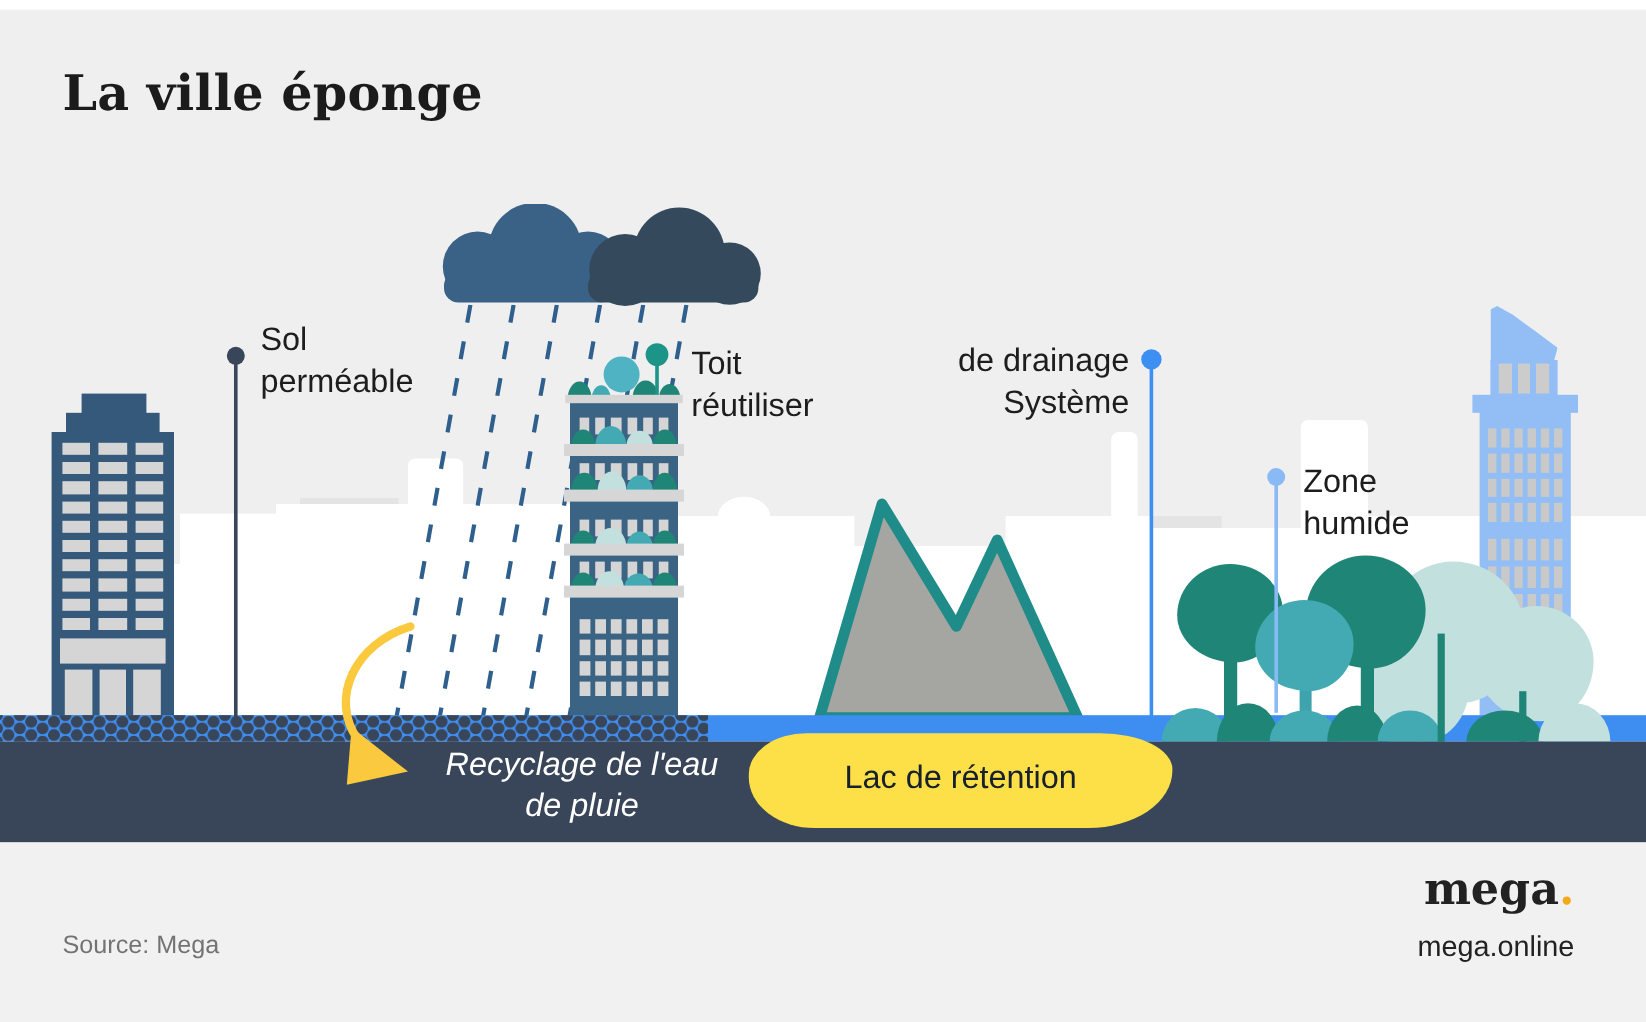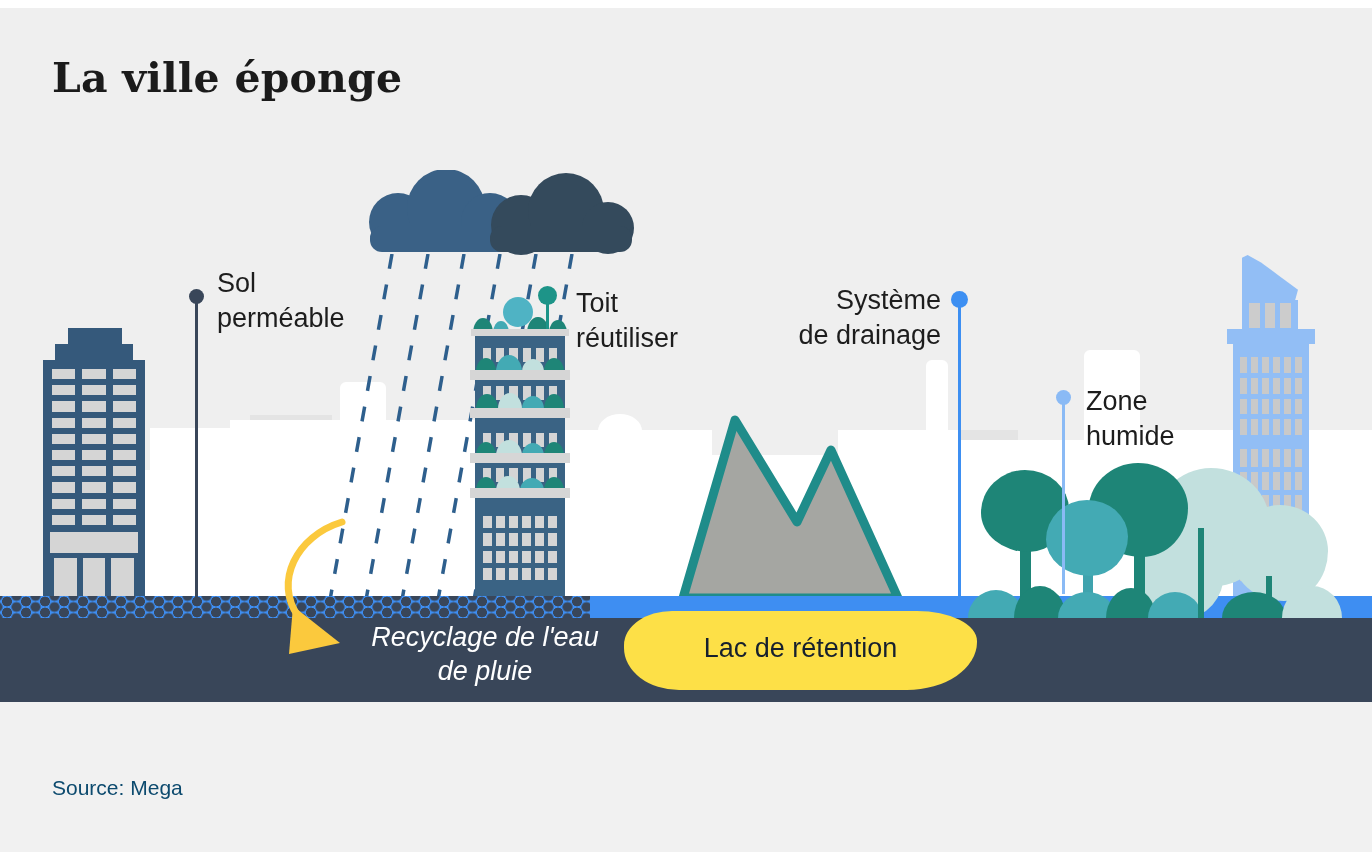--- a/index.html
+++ b/index.html
@@ -111,21 +111,21 @@
   .crown { position:absolute; border-radius:50% 50% 46% 54% / 52% 48% 52% 48%; }
   .trunk { position:absolute; background:#1e8577; }
   .trunk.med { background:#3fa3ae; }
   .pale { background:#c2e0de; }
   .dk { background:#1e8577; }
   .md { background:#43aab4; }
   .semib { position:absolute; border-radius:50% 50% 0 0 / 100% 100% 0 0; }
   .reed { position:absolute; background:#1e8577; }
 
   
-  .source { position:absolute; left:52px; top:776px; font-size:21px; color:#0c4a6e; }
+  .source { position:absolute; left:52px; top:776px; font-size:21px; color:#737373; }
   .brand { position:absolute; right:60px; top:718px; text-align:right; }
   .brand-logo { font-family:"DejaVu Serif","Liberation Serif",serif; font-weight:700; font-size:37px; color:#222222; display:inline; }
   .brand-dot { font-family:"DejaVu Serif","Liberation Serif",serif; font-weight:700; font-size:37px; color:#f2a91c; display:inline; }
   .brand-site { font-size:24px; color:#222222; margin-top:14px; }
   svg { position:absolute; display:block; }
 </style>
 </head>
 <body>
 
 <div class="canvas">
@@ -443,34 +443,40 @@
   </div>
 
   <div class="mlabel" style="left:576px; top:286px;">
     <div>Toit</div>
     <div>réutiliser</div>
   </div>
 
   <div class="mdot" style="left:951px; top:291px; width:17px; height:17px; background:#3d8ff2;"></div>
   <div class="mline" style="left:958px; top:300px; height:298px; background:#3d8ff2;"></div>
   <div class="mlabel right" style="left:700px; top:283px; width:241px;">
+    <div>de drainage</div>
     <div>Système</div>
-    <div>de drainage</div>
   </div>
 
   <div class="mdot" style="left:1056px; top:390px; width:15px; height:15px; background:#8abaf5;"></div>
   <div class="mline" style="left:1062px; top:398px; height:196px; background:#8abaf5;"></div>
   <div class="mlabel" style="left:1086px; top:384px;">
     <div>Zone</div>
     <div>humide</div>
   </div>
 
   <svg style="left:268px; top:512px;" width="100" height="150" viewBox="0 0 100 150">
     <path d="M 74 10 C 28 24 6 70 30 104" fill="none" stroke="#fbc93d" stroke-width="7" stroke-linecap="round"></path>
     <polygon points="25,94 72,131 21,142" fill="#fbc93d"></polygon>
   </svg>
   <div class="white-label" style="left:345px; top:620px; width:280px;font-style:italic;">
     <div>Recyclage de l'eau</div>
     <div>de pluie</div>
   </div>
 
   <div class="source">Source: Mega</div>
+  <div class="brand">
+    <div>
+      <span class="brand-logo">mega</span><span class="brand-dot">.</span>
+    </div>
+    <div class="brand-site">mega.online</div>
+  </div>
 </div>
 
 </body></html>

